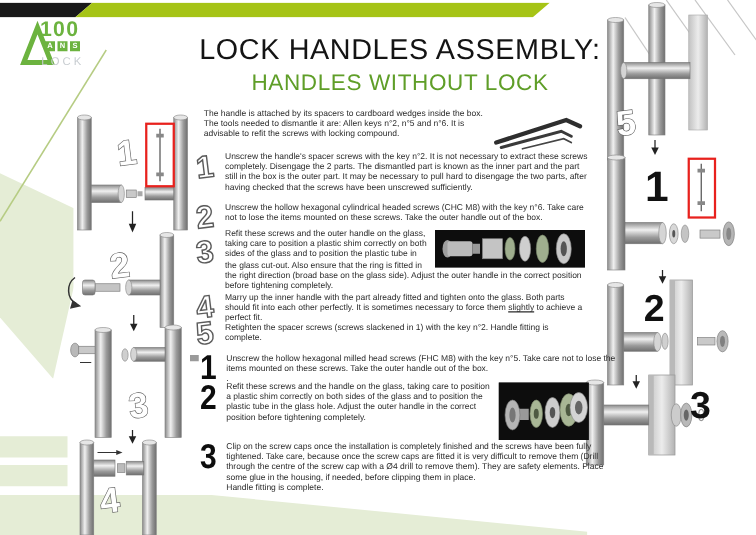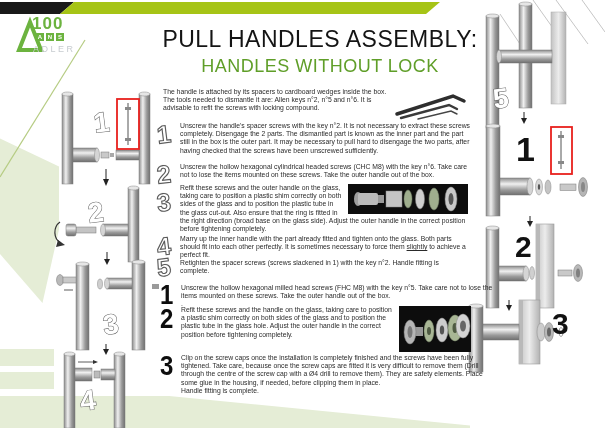--- a/index.html
+++ b/index.html
@@ -51,25 +51,25 @@
 <div class="logo">
   <svg width="80" height="50">
     <polygon points="19,38 30,10 41,38" fill="none" stroke="#6cb33f" stroke-width="4"></polygon>
   </svg>
   <span class="logo-num">100</span>
   <span class="logo-ans">
     <b>A</b>
     <b>N</b>
     <b>S</b>
   </span>
-  <span class="logo-brand">ADLER</span>
+  <span class="logo-brand">LOCK</span>
 </div>
 
 <div class="titlebox">
-  <div class="title-main">PULL HANDLES ASSEMBLY:</div>
+  <div class="title-main">LOCK HANDLES ASSEMBLY:</div>
   <div class="title-sub">HANDLES WITHOUT LOCK</div>
 </div>
 
 <svg class="illus" style="left:0;top:38px" width="165" height="390" viewBox="0 38 165 390">
   <defs>
     <linearGradient id="gv" x1="0" y1="0" x2="1" y2="0">
       <stop offset="0" stop-color="#8b8b8b"></stop>
           <stop offset=".35" stop-color="#f0f0f0"></stop>
       <stop offset=".7" stop-color="#9b9b9b"></stop>
           <stop offset="1" stop-color="#6f6f6f"></stop>

